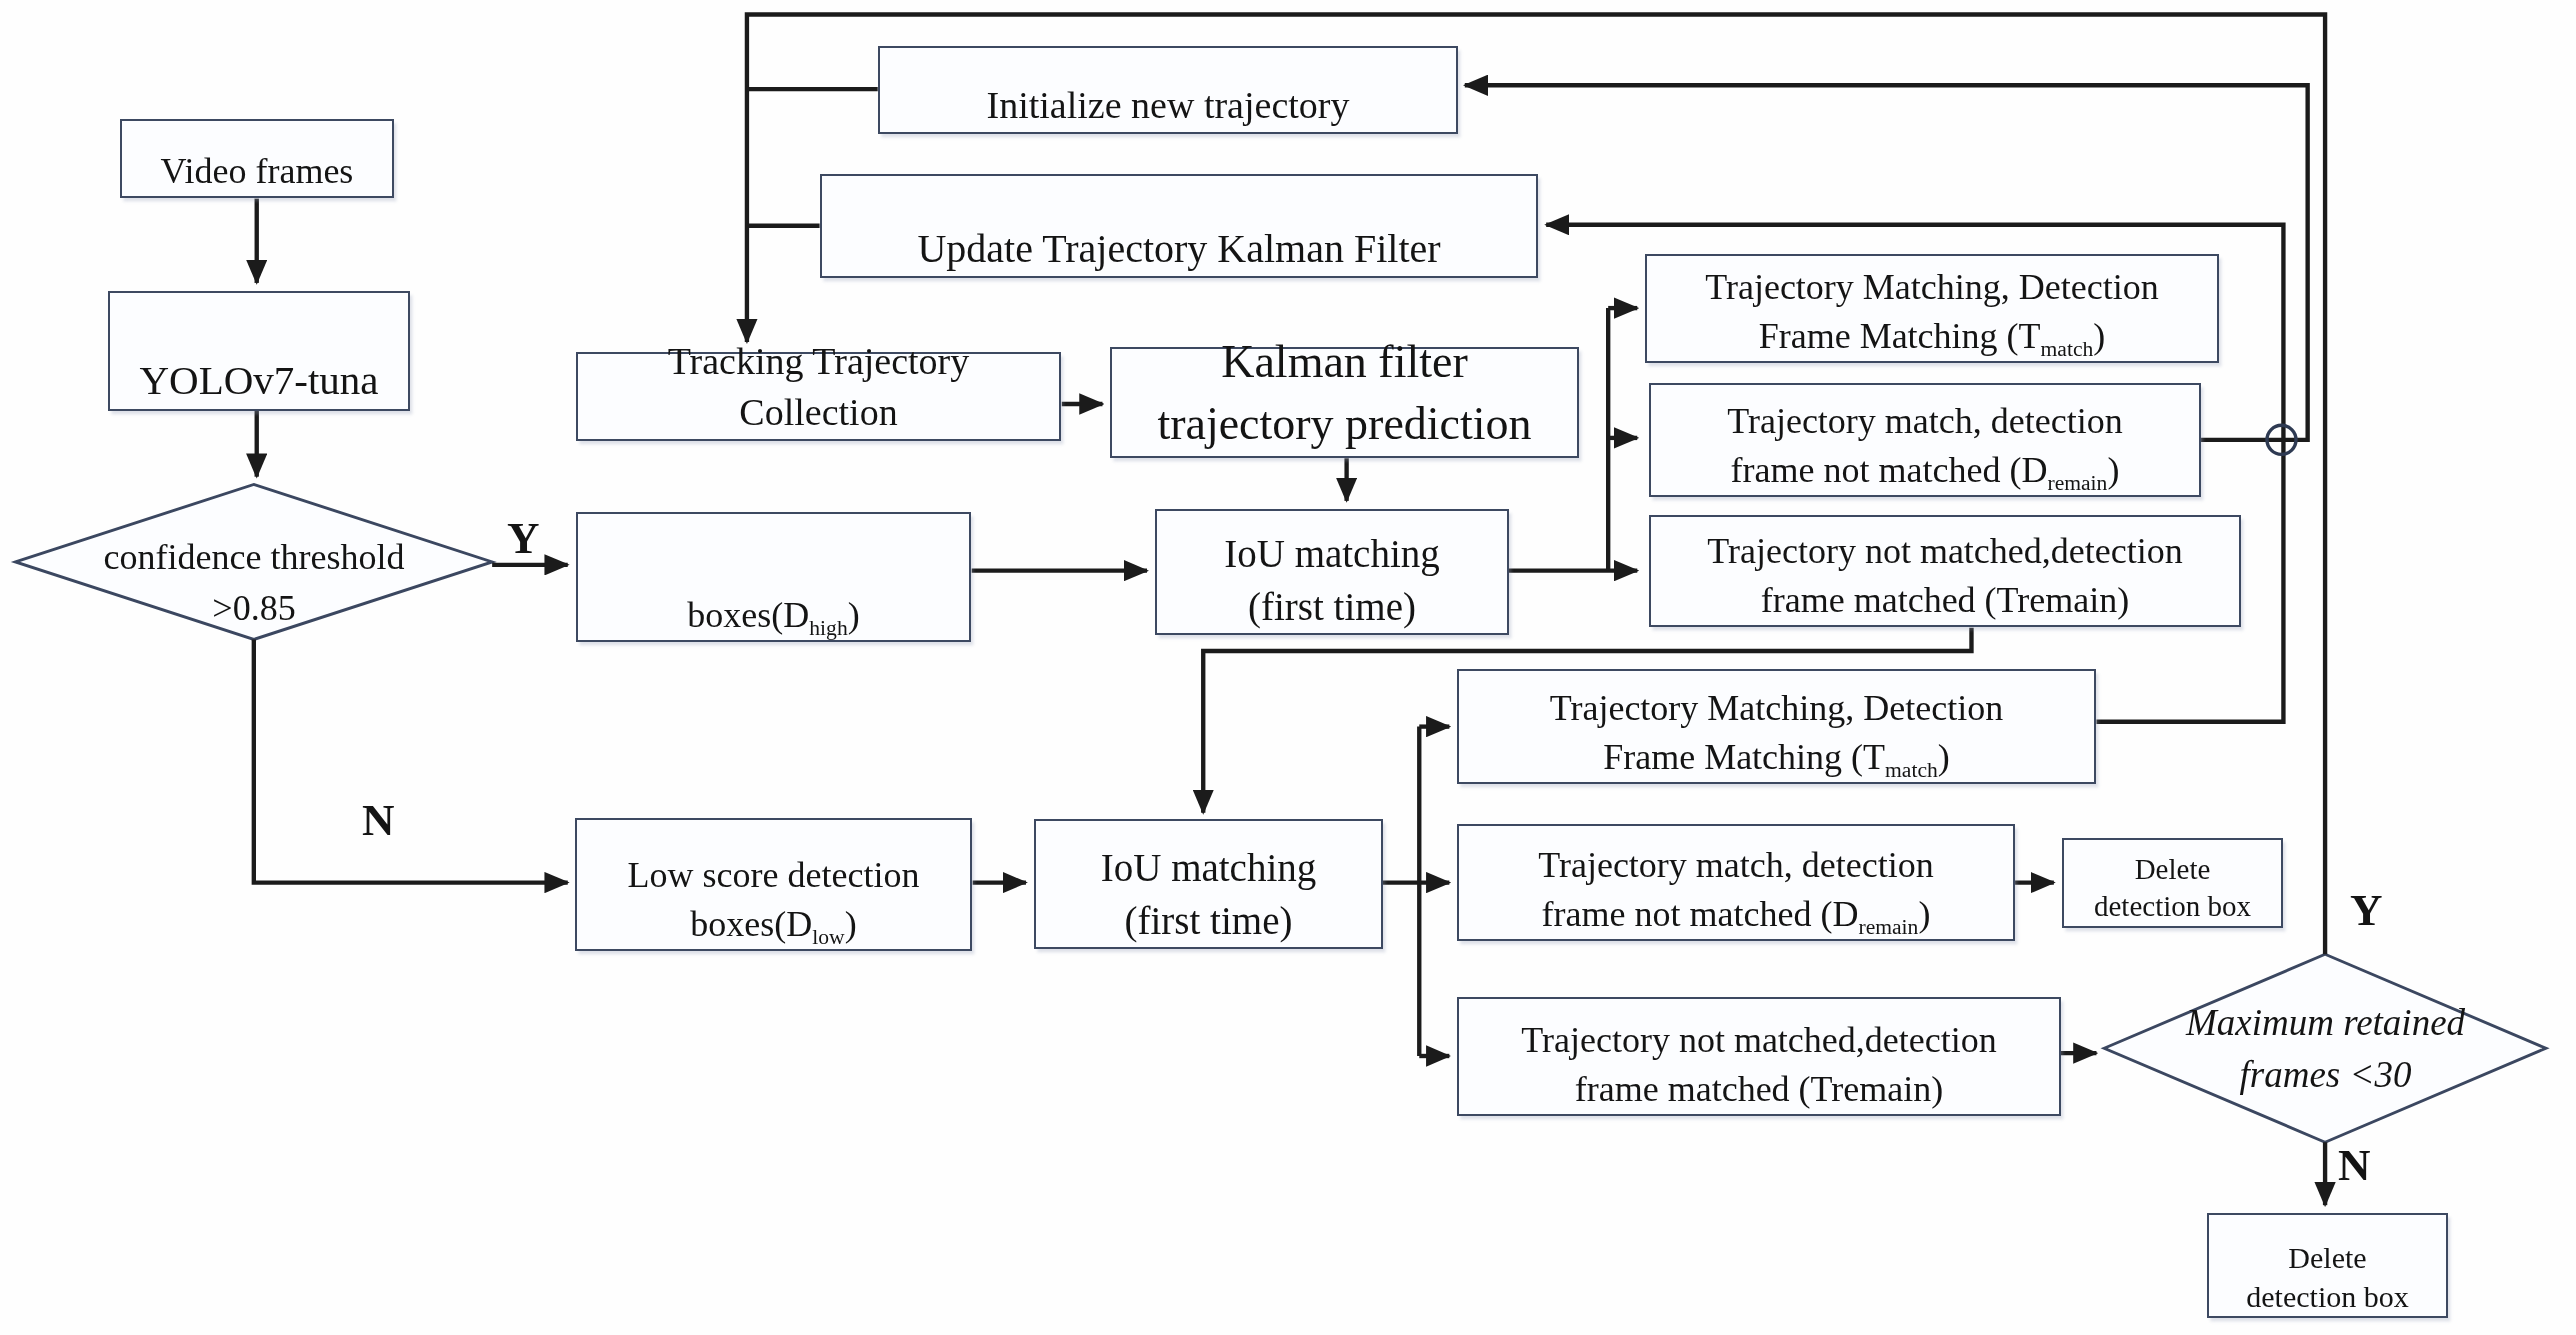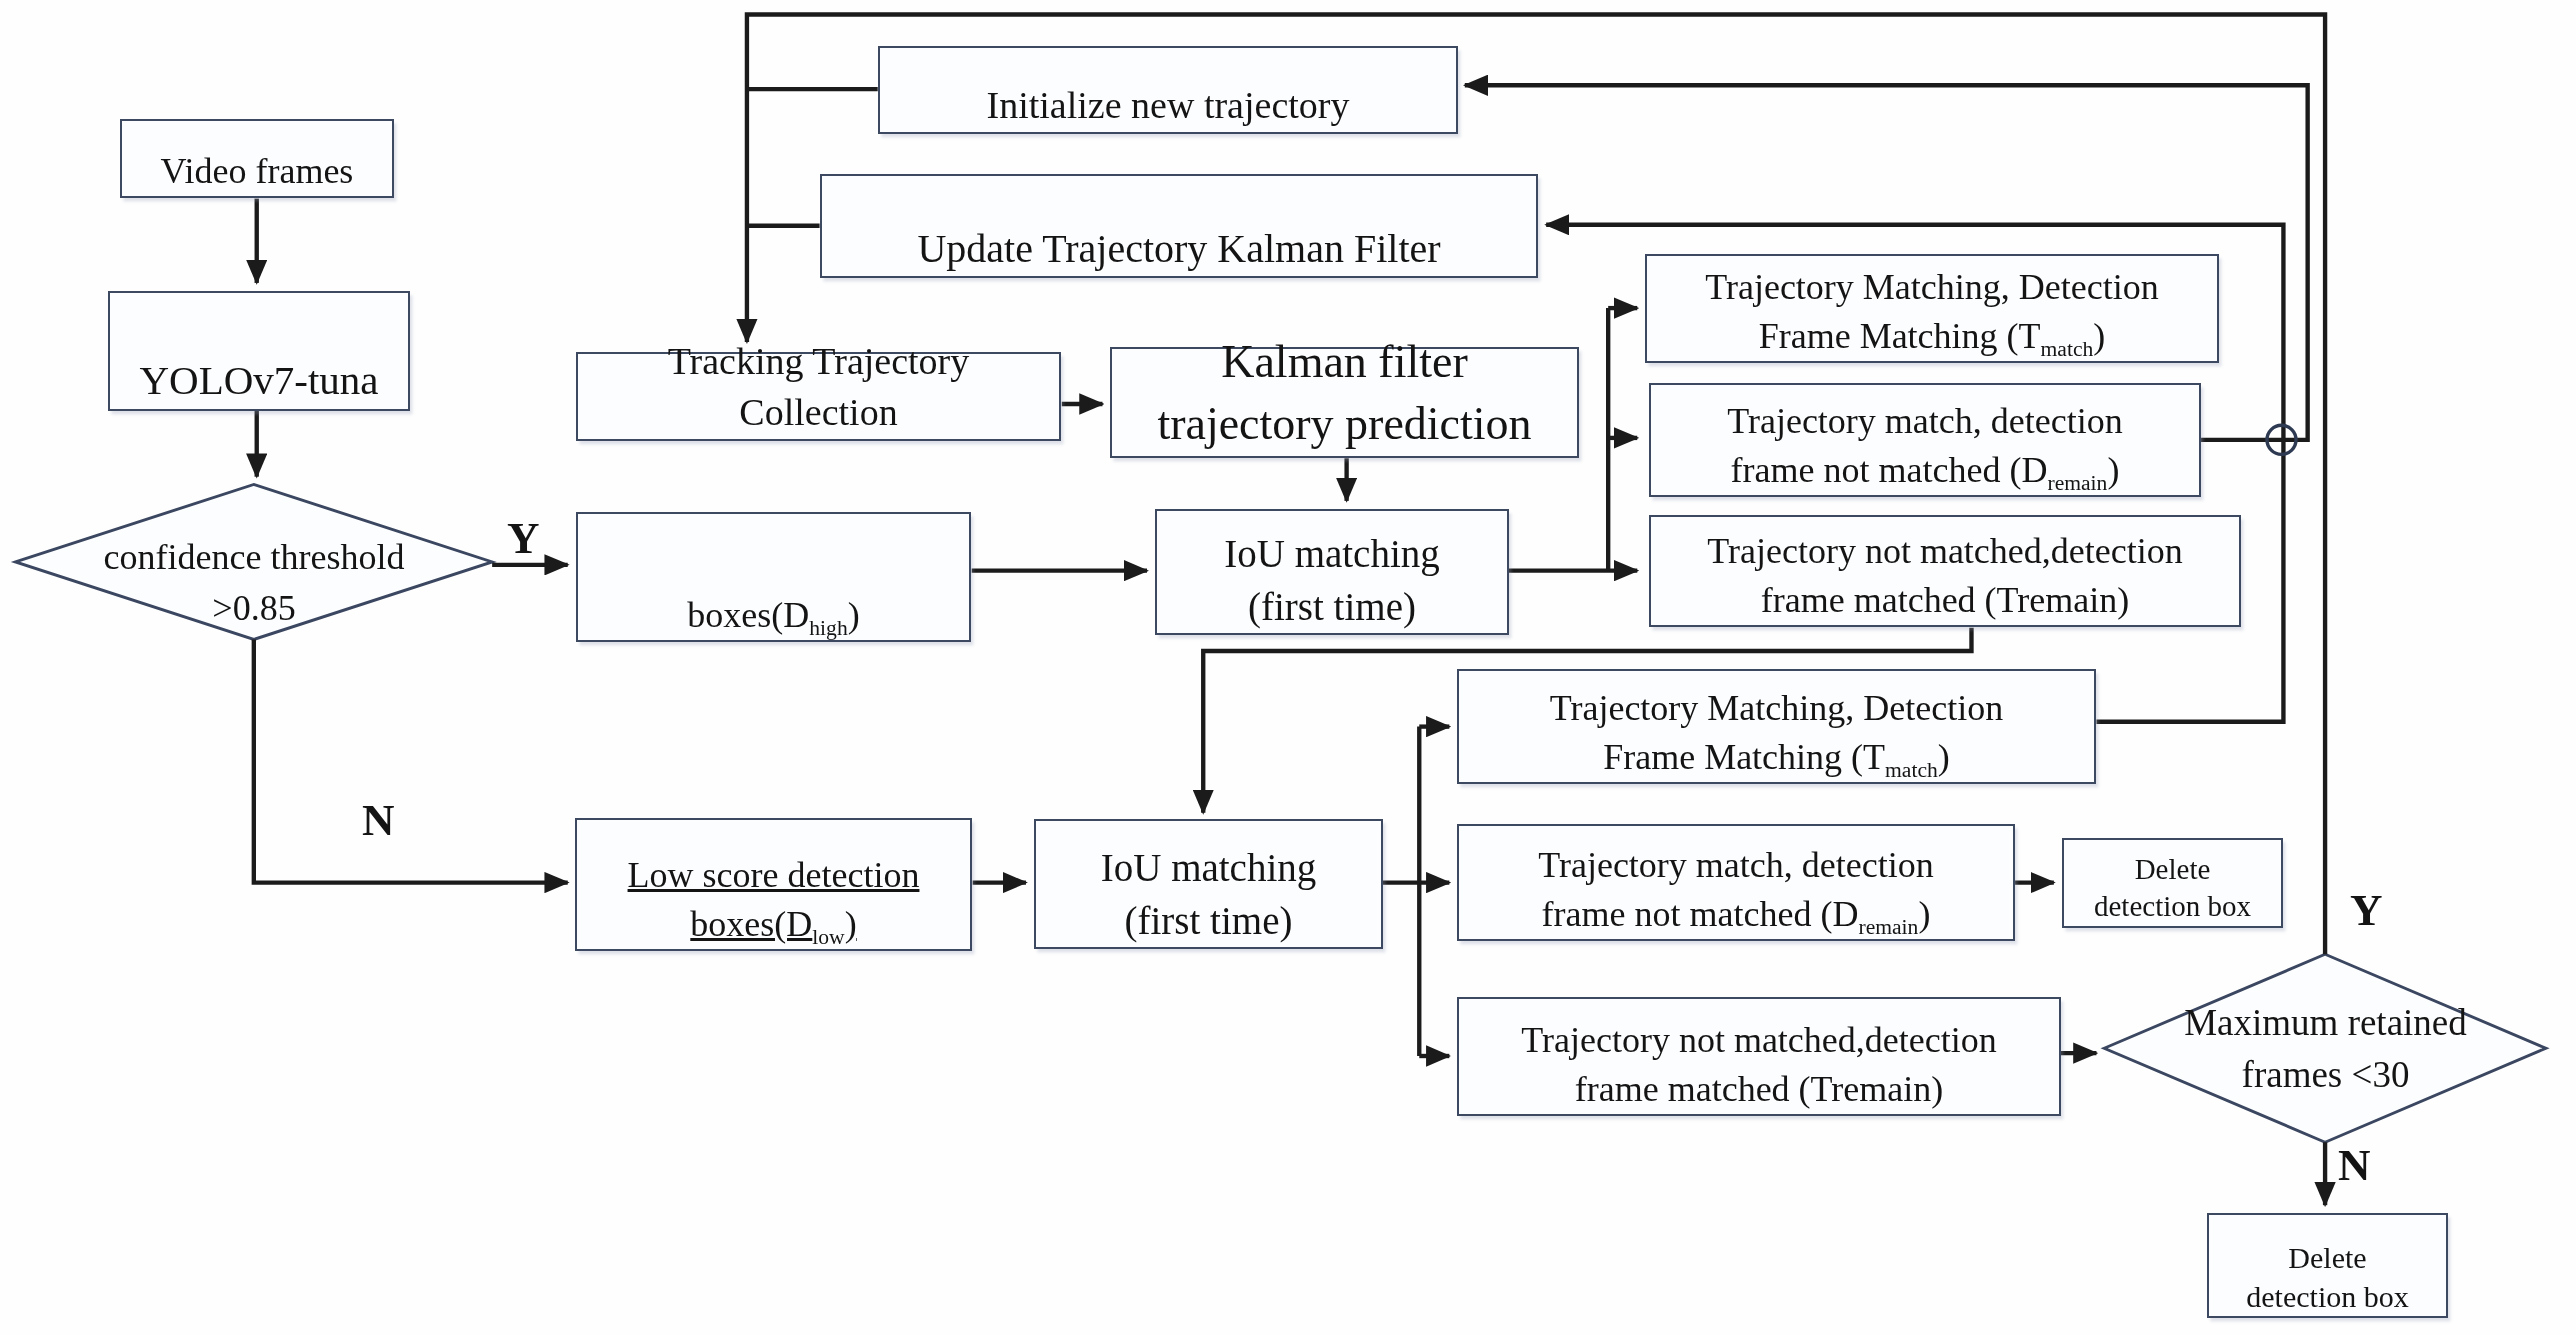--- a/index.html
+++ b/index.html
@@ -109,21 +109,21 @@
 
   <div class="box" style="left:576px;top:512px;width:395px;height:130px;">
     <div class="bl"><span>boxes(D</span><sub class="sb">high</sub><span>)</span></div>
   </div>
 
   <div class="box" style="left:1155px;top:509px;width:354px;height:126px;font-size:39px;">
     <div class="bl">IoU matching</div>
     <div class="bl">(first time)</div>
   </div>
 
-  <div class="box" style="left:575px;top:818px;width:397px;height:133px;text-decoration:underline;">
+  <div class="box" style="left:575px;top:818px;width:397px;height:133px;">
     <div class="bl">Low score detection</div>
     <div class="bl"><span>boxes(D</span><sub class="sb">low</sub><span>)</span></div>
   </div>
 
   <div class="box" style="left:1034px;top:819px;width:349px;height:130px;font-size:39px;">
     <div class="bl">IoU matching</div>
     <div class="bl">(first time)</div>
   </div>
 
   <div class="box" style="left:1645px;top:254px;width:574px;height:109px;">
@@ -164,21 +164,21 @@
   <div class="box sm2" style="left:2207px;top:1213px;width:241px;height:105px;">
     <div class="bl">Delete</div>
     <div class="bl">detection box</div>
   </div>
 
   <div class="dtext" style="left:41px;top:517px;width:426px;height:91px;margin-top:20px;">
     <div class="bl">confidence threshold</div>
     <div class="bl">&gt;0.85</div>
   </div>
 
-  <div class="dtext" style="left:2122px;top:998px;width:407px;height:101px;font-size:37px;">
+  <div class="dtext" style="left:2122px;top:998px;width:407px;height:101px;font-size:37px;font-style:italic;">
     <div class="bl">Maximum retained</div>
     <div class="bl">frames &lt;30</div>
   </div>
 
   <div class="yn" style="left:507px;top:512px;">Y</div>
   <div class="yn" style="left:362px;top:794px;">N</div>
   <div class="yn" style="left:2350px;top:884px;">Y</div>
   <div class="yn" style="left:2338px;top:1139px;">N</div>
 
 </div>

